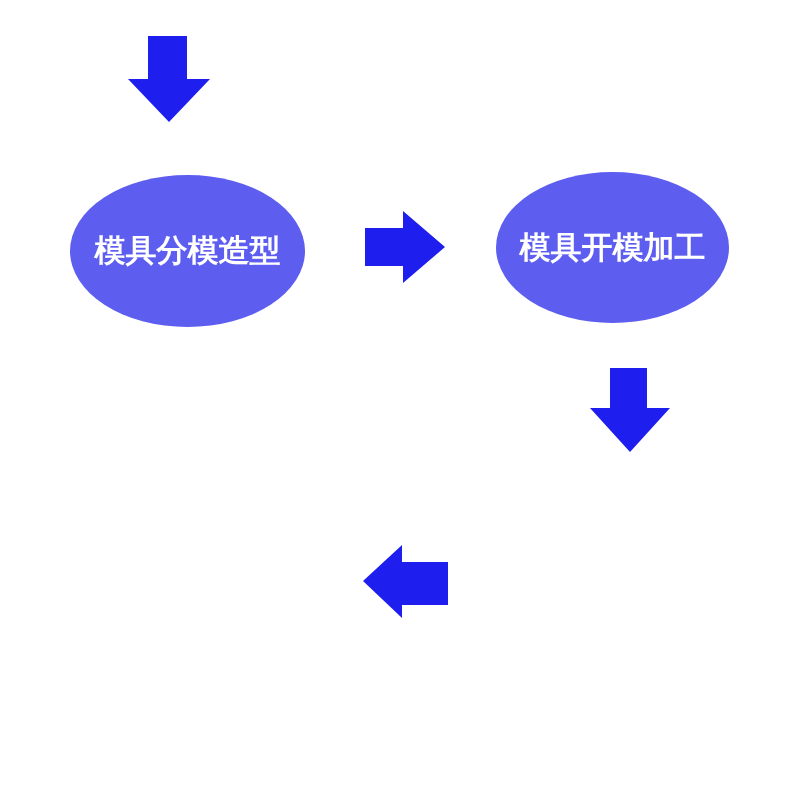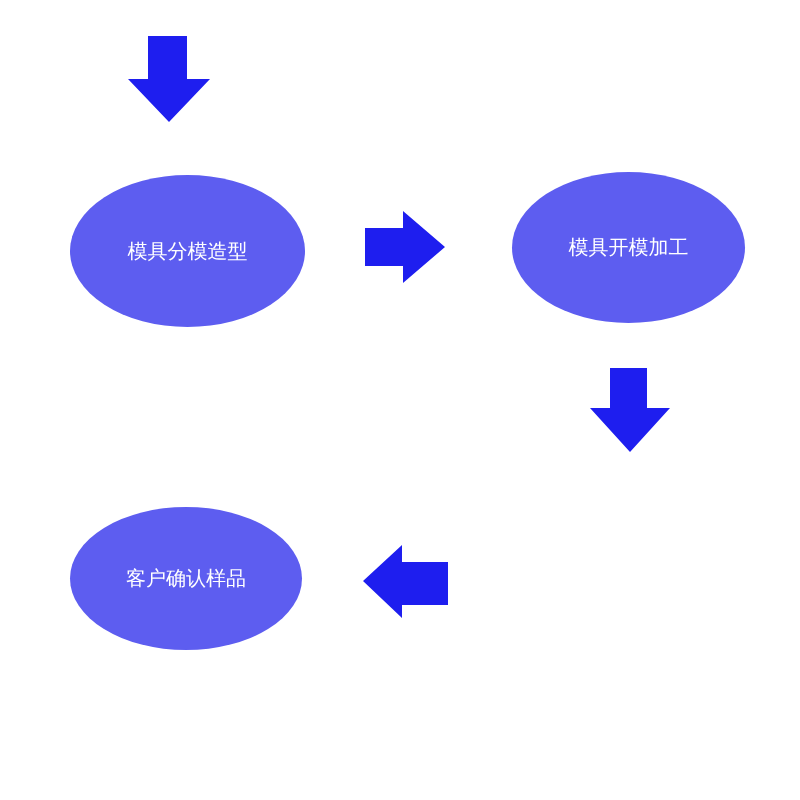--- a/index.html
+++ b/index.html
@@ -14,28 +14,28 @@
     font-family: "Liberation Serif", "DejaVu Serif", serif;
   }
   .flow-node {
     position: absolute;
     border-radius: 50%;
     display: flex;
     align-items: center;
     justify-content: center;
   }
   .flow-node span {
-    font-size: 20px;
-    font-weight: normal;
+    font-size: 31px;
+    font-weight: bold;
     letter-spacing: 0px;
     white-space: nowrap;
     text-align: right;
   }
   .node-1 { left: 70px;  top: 175px; width: 235px; height: 152px; }
-  .node-2 { left: 512px; top: 172px; width: 233px; height: 151px; }
+  .node-2 { left: 496px; top: 172px; width: 233px; height: 151px; }
   .node-3 { left: 515px; top: 508px; width: 230px; height: 144px; }
   .node-4 { left: 70px;  top: 507px; width: 232px; height: 143px; }
   .arrow {
     position: absolute;
     display: block;
   }
   .arrow-1 { left: 128px; top: 36px;  }
   .arrow-2 { left: 365px; top: 211px; }
   .arrow-3 { left: 590px; top: 368px; }
   .arrow-4 { left: 363px; top: 545px; }
@@ -63,17 +63,14 @@
 
   <svg class="arrow arrow-3" width="80" height="84" viewBox="0 0 80 84" aria-label="down">
     <polygon points="20,0 57,0 57,40 80,40 40,84 0,40 20,40" fill="#1e1eef"></polygon>
   </svg>
 
 
   <svg class="arrow arrow-4" width="85" height="73" viewBox="0 0 85 73" aria-label="left">
     <polygon points="0,36 39,0 39,17 85,17 85,60 39,60 39,73" fill="#1e1eef"></polygon>
   </svg>
 
-  <div class="flow-node node-4" style="background-color: rgb(93, 93, 240);">
-    <span style="color: rgb(255, 255, 255);">客户确认样品</span>
-  </div>
 
 </div>
 
 </body></html>

